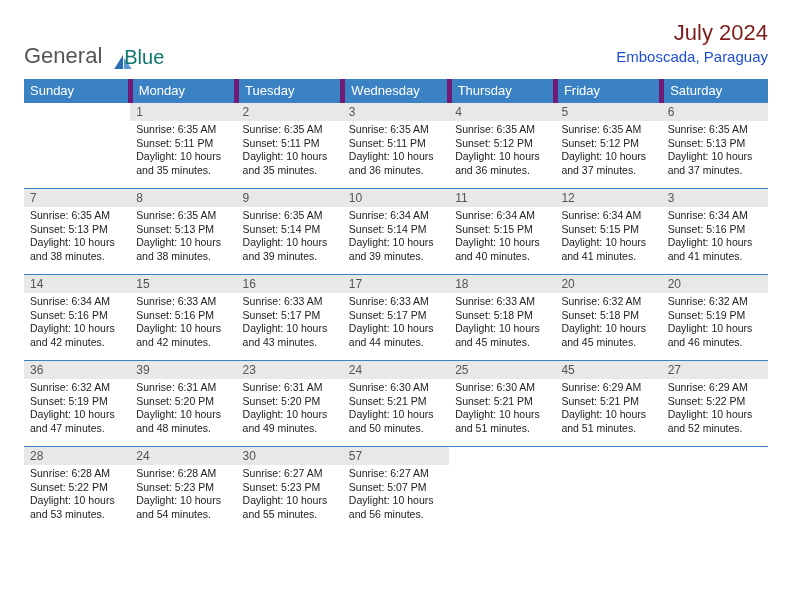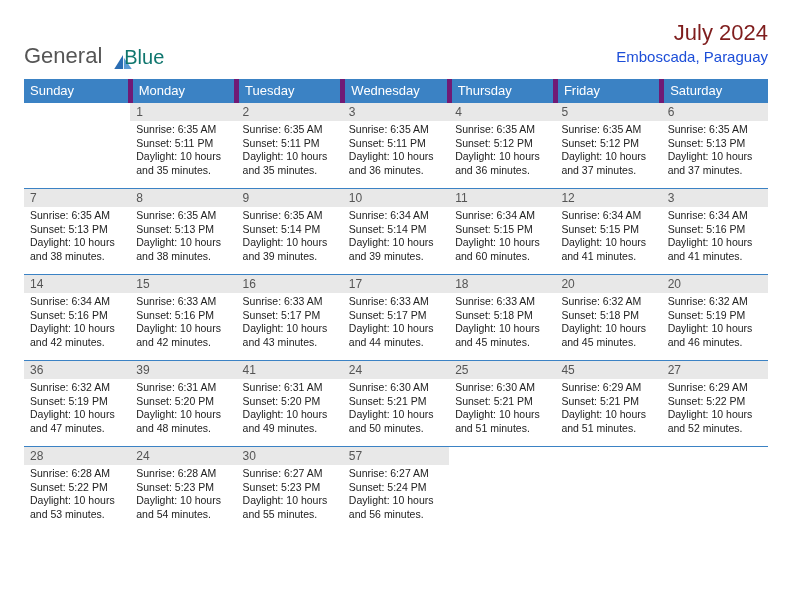--- a/index.html
+++ b/index.html
@@ -180,21 +180,21 @@
             <div>Sunrise: 6:34 AM</div>
             <div>Sunset: 5:14 PM</div>
             <div>Daylight: 10 hours and 39 minutes.</div>
           </div>
         </td>
         <td>
           <div class="daynum">11</div>
           <div class="daycontent">
             <div>Sunrise: 6:34 AM</div>
             <div>Sunset: 5:15 PM</div>
-            <div>Daylight: 10 hours and 60 minutes.</div>
+            <div>Daylight: 10 hours and 40 minutes.</div>
           </div>
         </td>
         <td>
           <div class="daynum">12</div>
           <div class="daycontent">
             <div>Sunrise: 6:34 AM</div>
             <div>Sunset: 5:15 PM</div>
             <div>Daylight: 10 hours and 41 minutes.</div>
           </div>
         </td>
@@ -276,21 +276,21 @@
         </td>
         <td>
           <div class="daynum">39</div>
           <div class="daycontent">
             <div>Sunrise: 6:31 AM</div>
             <div>Sunset: 5:20 PM</div>
             <div>Daylight: 10 hours and 48 minutes.</div>
           </div>
         </td>
         <td>
-          <div class="daynum">41</div>
+          <div class="daynum">23</div>
           <div class="daycontent">
             <div>Sunrise: 6:31 AM</div>
             <div>Sunset: 5:20 PM</div>
             <div>Daylight: 10 hours and 49 minutes.</div>
           </div>
         </td>
         <td>
           <div class="daynum">24</div>
           <div class="daycontent">
             <div>Sunrise: 6:30 AM</div>
@@ -345,21 +345,21 @@
           <div class="daycontent">
             <div>Sunrise: 6:27 AM</div>
             <div>Sunset: 5:23 PM</div>
             <div>Daylight: 10 hours and 55 minutes.</div>
           </div>
         </td>
         <td>
           <div class="daynum">57</div>
           <div class="daycontent">
             <div>Sunrise: 6:27 AM</div>
-            <div>Sunset: 5:24 PM</div>
+            <div>Sunset: 5:07 PM</div>
             <div>Daylight: 10 hours and 56 minutes.</div>
           </div>
         </td>
         <td>
           <div class="empty-daynum"></div>
         </td>
         <td>
           <div class="empty-daynum"></div>
         </td>
         <td>

